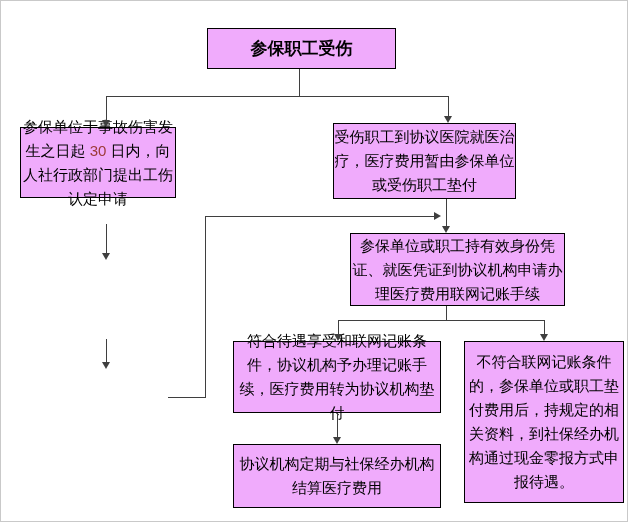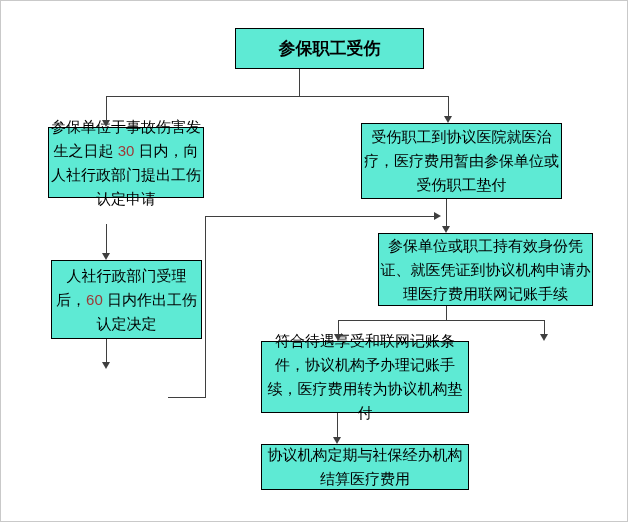--- a/index.html
+++ b/index.html
@@ -2,25 +2,24 @@
 <html><head>
 <meta charset="utf-8">
 <style>
   html,body{margin:0;padding:0;background:#ffffff;}
   body{font-family:"Liberation Sans","DejaVu Sans",sans-serif;}
   #canvas{
     position:relative;width:628px;height:522px;background:#ffffff;
     border:1px solid #c9c9c9;box-sizing:border-box;overflow:hidden;
   }
   .node{
-    position:absolute;background:#5eead4;border:1px solid #000000;
+    position:absolute;background:#f0abfc;border:1px solid #000000;
     box-sizing:border-box;display:flex;align-items:center;justify-content:center;
     text-align:center;color:#000000;font-size:15px;line-height:24px;
     padding:2px 0;
-    margin-left:28px;
   }
   .node.title-node{font-weight:bold;font-size:17px;}
   .num{color:#9c3a38;}
   .hline,.vline{position:absolute;background:#3f3f3f;}
   .hline{height:1px;}
   .vline{width:1px;}
   .arrow-down{
     position:absolute;width:0;height:0;
     border-left:4px solid transparent;border-right:4px solid transparent;
     border-top:7px solid #3f3f3f;
@@ -37,39 +36,39 @@
 <div id="canvas">
 
   <div class="node title-node" style="left:206px;top:27px;width:189px;height:41px;">
     <span>参保职工受伤</span>
   </div>
 
   <div class="node" style="left:19px;top:126px;width:156px;height:71px;">
     <span><span>参保单位于事故伤害发生之日起 </span><span class="num">30</span><span> 日内，向人社行政部门提出工伤认定申请</span></span>
   </div>
 
-  <div class="node" style="left:22px;top:259px;width:151px;height:79px;">
-    <span><span>人社行政部门受理后，</span><span class="num">60</span><span> 日内作出工伤认定决定</span></span>
-  </div>
 
 
-  <div class="node" style="left:332px;top:122px;width:201px;height:76px;">
+  <div class="node" style="left:332px;top:122px;width:183px;height:76px;">
     <span>受伤职工到协议医院就医治疗，医疗费用暂由参保单位或受伤职工垫付</span>
   </div>
 
   <div class="node" style="left:349px;top:232px;width:215px;height:73px;">
     <span>参保单位或职工持有效身份凭证、就医凭证到协议机构申请办理医疗费用联网记账手续</span>
   </div>
 
   <div class="node" style="left:232px;top:340px;width:208px;height:72px;">
     <span>符合待遇享受和联网记账条件，协议机构予办理记账手续，医疗费用转为协议机构垫付</span>
   </div>
 
+  <div class="node" style="left:463px;top:340px;width:160px;height:162px;">
+    <span>不符合联网记账条件的，参保单位或职工垫付费用后，持规定的相关资料，到社保经办机构通过现金零报方式申报待遇。</span>
+  </div>
 
-  <div class="node" style="left:232px;top:443px;width:208px;height:46px;font-family:Liberation Serif, serif;">
+  <div class="node" style="left:232px;top:443px;width:208px;height:64px;font-family:Liberation Serif, serif;">
     <span>协议机构定期与社保经办机构结算医疗费用</span>
   </div>
 
   <div class="vline" style="left:298px;top:68px;height:27px;"></div>
   <div class="hline" style="left:105px;top:95px;width:342px;"></div>
 
   <div class="vline" style="left:105px;top:95px;height:24px;"></div>
   <div class="arrow-down" style="left:101px;top:119px;"></div>
 
   <div class="vline" style="left:447px;top:95px;height:20px;"></div>

